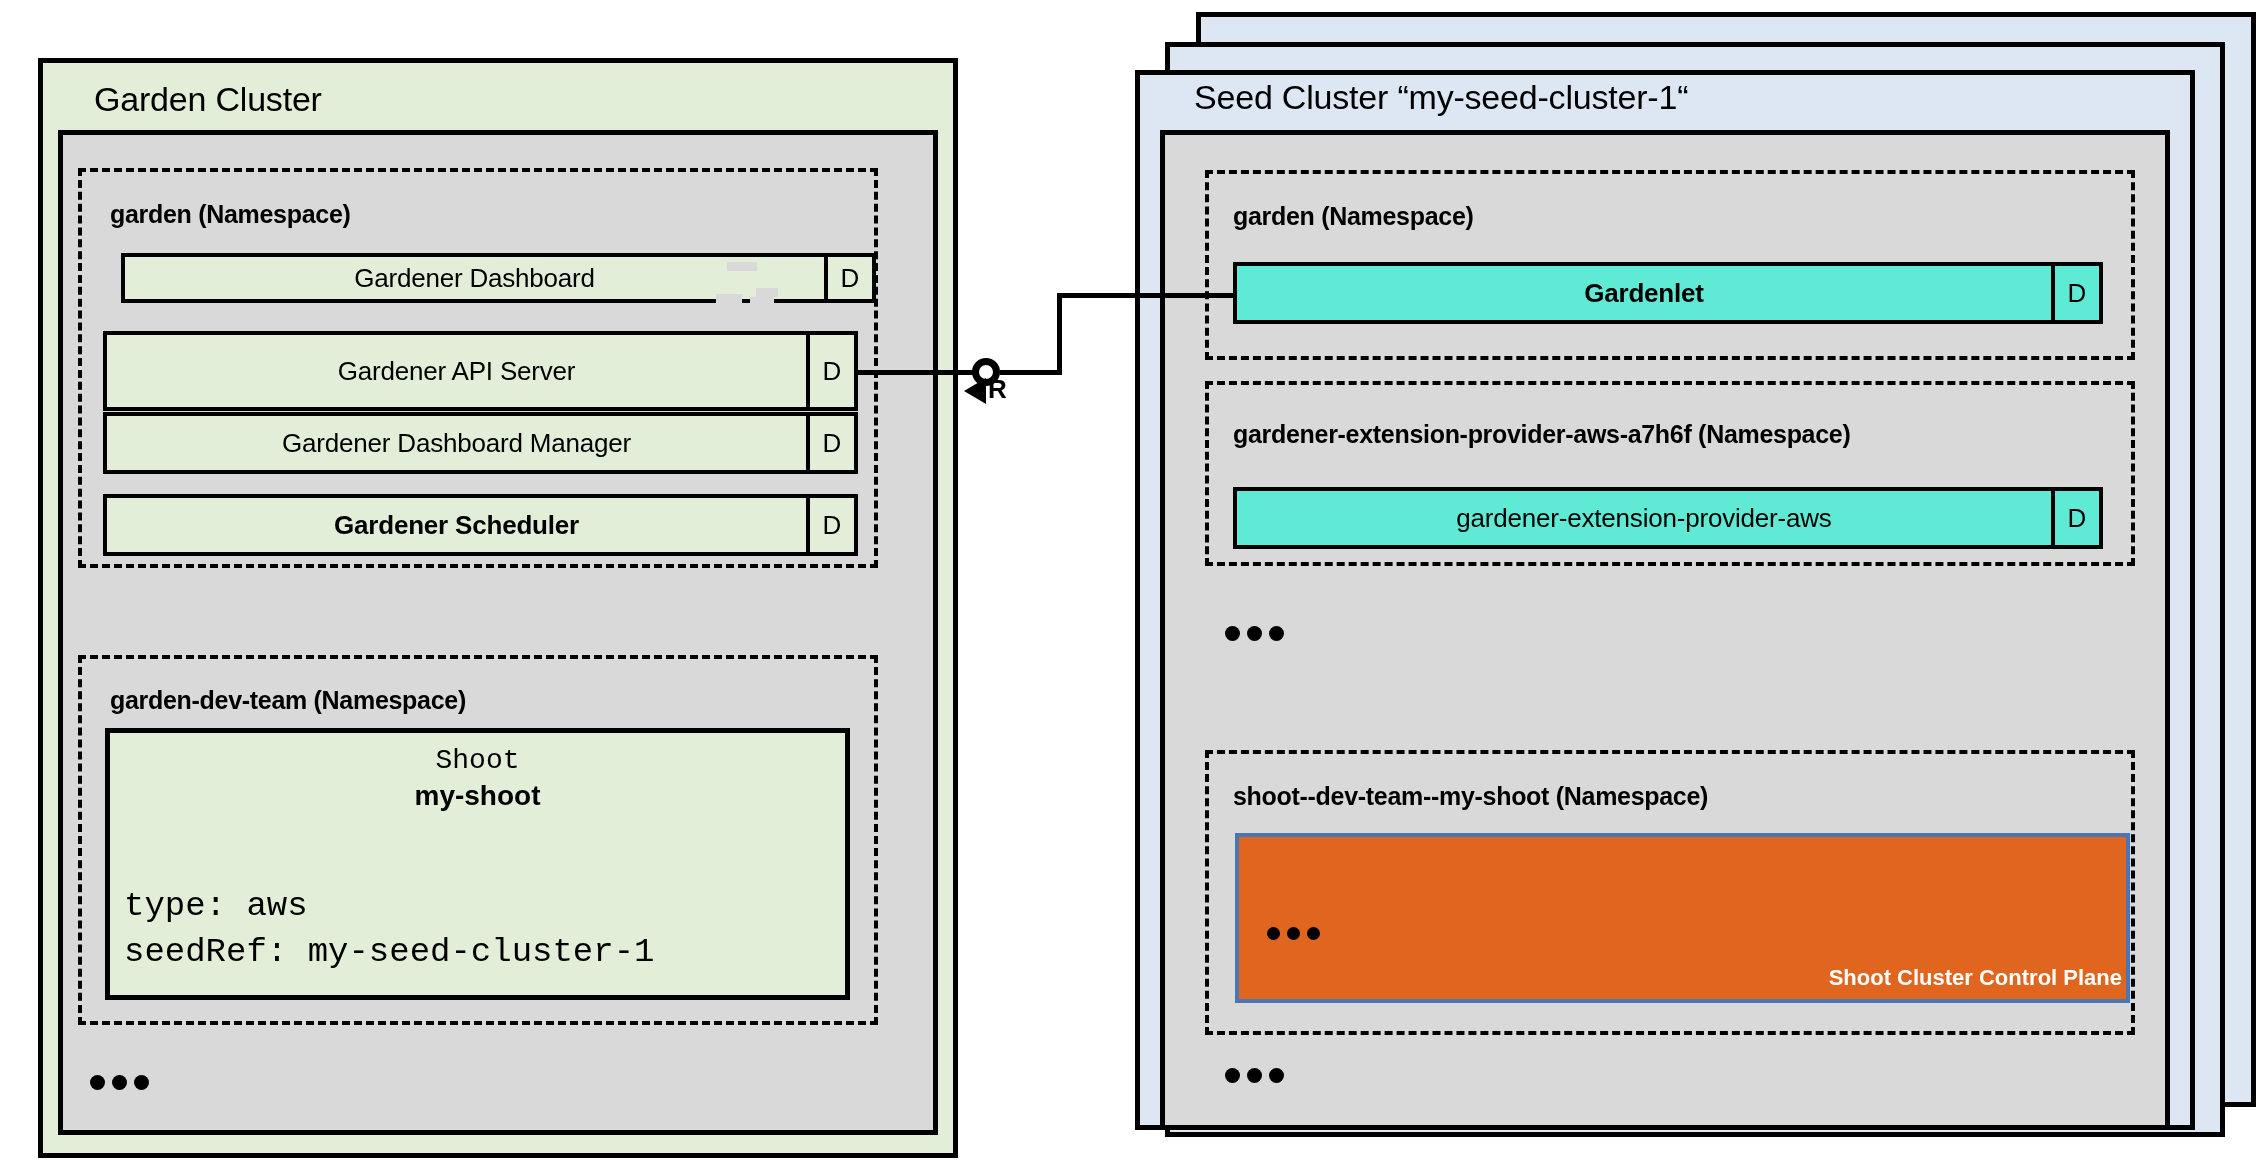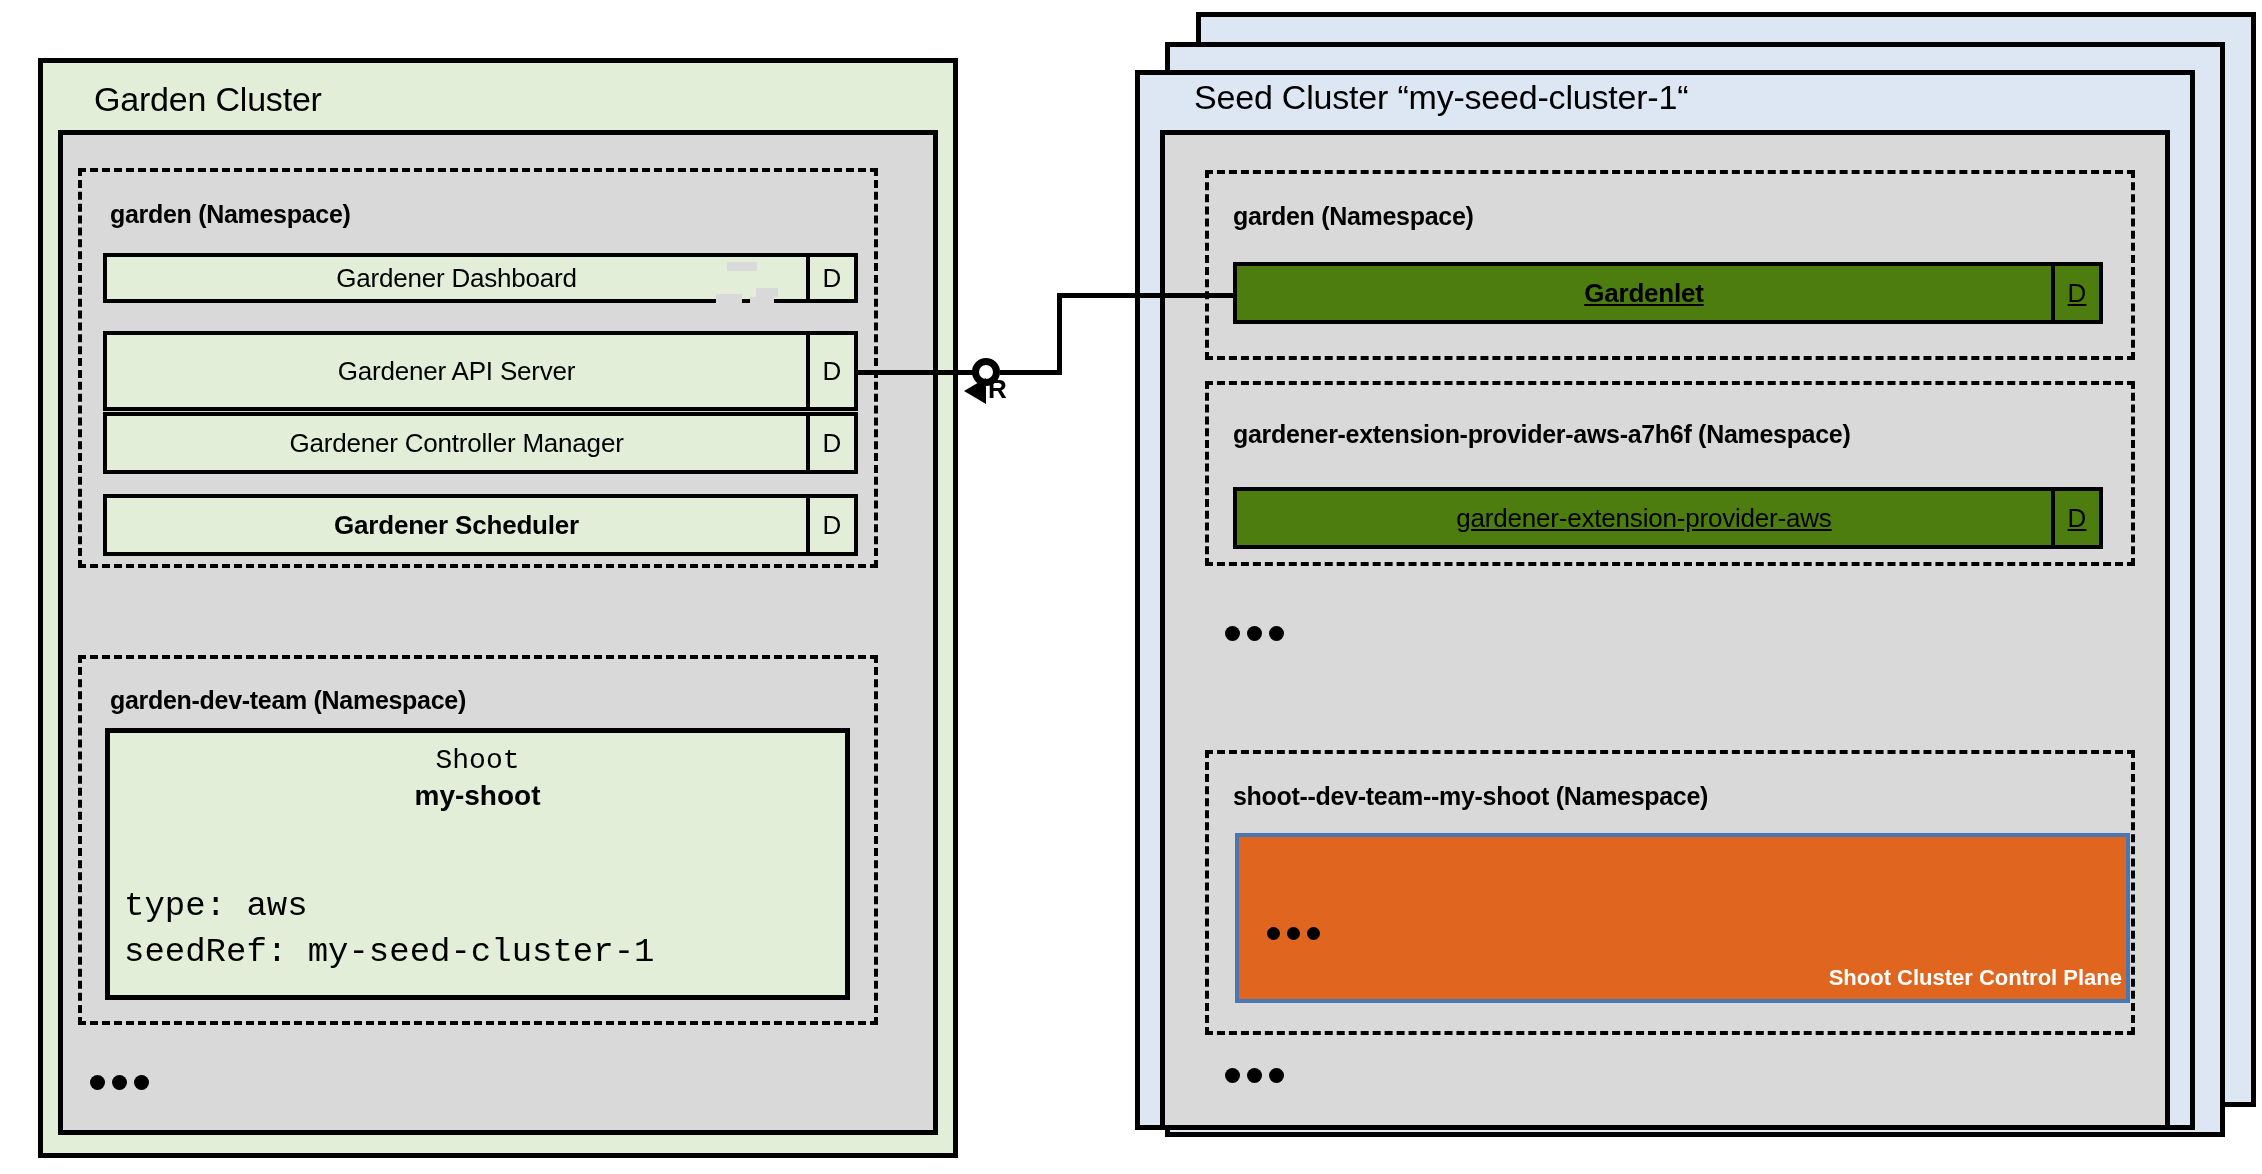--- a/index.html
+++ b/index.html
@@ -81,21 +81,21 @@
     border: 4px solid #000000;
     border-left: none;
     display: flex;
     align-items: center;
     justify-content: center;
     font-size: 26px;
     color: #000000;
     box-sizing: border-box;
   }
   .green-fill  { background: #e2eed8; }
-  .orange-fill { background: #4d7c0f; text-decoration: underline; }
+  .orange-fill { background: #5eead4; }
   .bold { font-weight: bold; }
 
   
   .artifact { position: absolute; background: #d9d9d9; }
 
   
   .shoot-box {
     position: absolute;
     border: 5px solid #000000;
     background: #e2eed8;
@@ -192,37 +192,37 @@
 
   <div class="abs cluster-box garden-cluster" style="left:38px; top:58px; width:920px; height:1100px;">
   </div>
   <div class="cluster-title" style="left:58px; top:80px;">Garden Cluster</div>
 
   <div class="abs inner-panel" style="left:58px; top:130px; width:880px; height:1005px;"></div>
 
   <div class="abs ns-box" style="left:78px; top:168px; width:800px; height:400px;"></div>
   <div class="ns-label" style="left:110px; top:200px;">garden (Namespace)</div>
 
-  <div class="comp-row" style="left:103px; top:253px; width:755px; height:50px;">
+  <div class="comp-row" style="left:121px; top:253px; width:755px; height:50px;">
     <div class="comp-main green-fill">Gardener Dashboard</div>
     <div class="comp-badge green-fill">D</div>
   </div>
 
   <div class="artifact" style="left:727px; top:262px; width:30px; height:9px;"></div>
   <div class="artifact" style="left:756px; top:288px; width:22px; height:9px;"></div>
   <div class="artifact" style="left:716px; top:294px; width:26px; height:9px;"></div>
   <div class="artifact" style="left:750px; top:297px; width:24px; height:8px;"></div>
 
   <div class="comp-row" style="left:103px; top:331px; width:755px; height:80px;">
     <div class="comp-main green-fill">Gardener API Server</div>
     <div class="comp-badge green-fill">D</div>
   </div>
 
   <div class="comp-row" style="left:103px; top:412px; width:755px; height:62px;">
-    <div class="comp-main green-fill">Gardener Controller Manager</div>
+    <div class="comp-main green-fill">Gardener Dashboard Manager</div>
     <div class="comp-badge green-fill">D</div>
   </div>
 
   <div class="comp-row" style="left:103px; top:494px; width:755px; height:62px;">
     <div class="comp-main green-fill bold">Gardener Scheduler</div>
     <div class="comp-badge green-fill">D</div>
   </div>
 
   <div class="abs ns-box" style="left:78px; top:655px; width:800px; height:370px;"></div>
   <div class="ns-label" style="left:110px; top:686px;">garden-dev-team (Namespace)</div>

